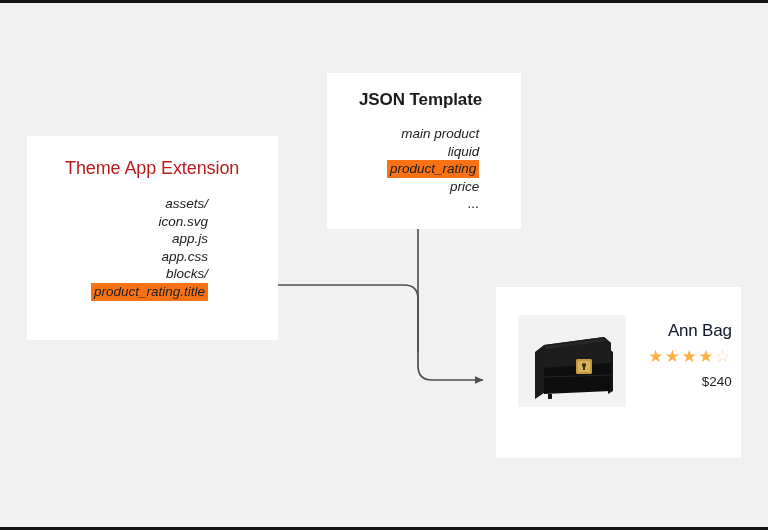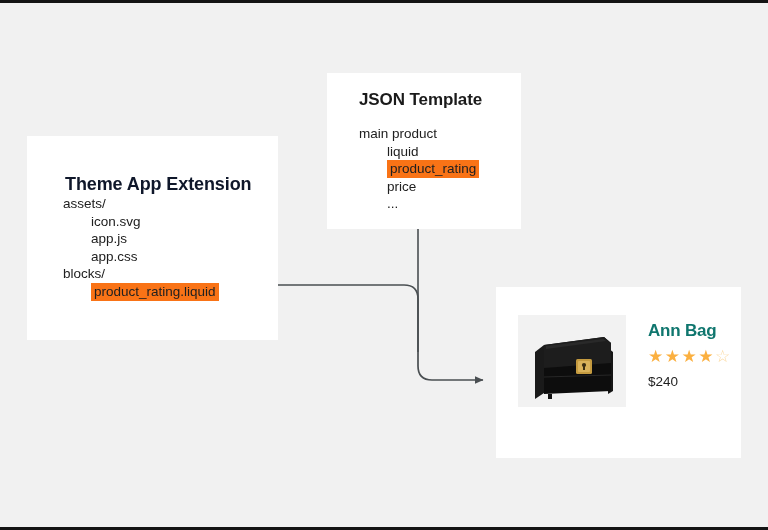--- a/index.html
+++ b/index.html
@@ -21,45 +21,47 @@
     height: 3px;
     background: #141414;
   }
   .edge-bar.top { top: 0; }
   .edge-bar.bottom { bottom: 0; }
 
   .card {
     position: absolute;
     background: #ffffff;
     box-sizing: border-box;
+    text-align: right;
   }
 
   
   #card-tae {
     left: 27px;
     top: 136px;
     width: 251px;
     height: 204px;
   }
   #card-tae .card-title {
     position: absolute;
     left: 38px;
-    top: 38px;
+    top: 22px;
     font-size: 18px;
-    font-weight: bold;
-    color: #0f172a;
+    font-weight: normal;
+    color: #b91c1c;
     letter-spacing: -0.1px;
   }
   .tree {
     position: absolute;
     left: 36px;
     top: 59px;
     font-size: 13.5px;
     color: #202020;
     line-height: 17.5px;
+    font-style: italic;
   }
   .tree .group-label {
     display: block;
     margin-top: 0;
   }
   .tree .group-label.spaced { }
   .tree .child {
     display: block;
     margin-left: 28px;
   }
@@ -112,22 +114,22 @@
     position: relative;
     flex: 0 0 auto;
     overflow: hidden;
   }
   .product-info {
     margin-left: 22px;
     padding-top: 6px;
   }
   .product-name {
     font-size: 17px;
-    font-weight: bold;
-    color: #0f766e;
+    font-weight: normal;
+    color: #0f172a;
     letter-spacing: -0.2px;
   }
   .stars {
     margin-top: 7px;
     font-size: 17px;
     line-height: 18px;
     letter-spacing: 1.5px;
     color: #fbb040;
     white-space: nowrap;
   }
@@ -167,21 +169,21 @@
 </svg>
 
 <div class="card" id="card-tae">
   <div class="card-title">Theme App Extension</div>
   <div class="tree">
     <span class="group-label">assets/</span>
     <span class="child">icon.svg</span>
     <span class="child">app.js</span>
     <span class="child">app.css</span>
     <span class="group-label spaced">blocks/</span>
-    <span class="child"><span class="hl">product_rating.liquid</span></span>
+    <span class="child"><span class="hl">product_rating.title</span></span>
   </div>
 </div>
 
 <div class="card" id="card-json">
   <div class="card-title">JSON Template</div>
   <div class="tree">
     <span class="group-label">main product</span>
     <span class="child">liquid</span>
     <span class="child"><span class="hl">product_rating</span></span>
     <span class="child">price</span>

